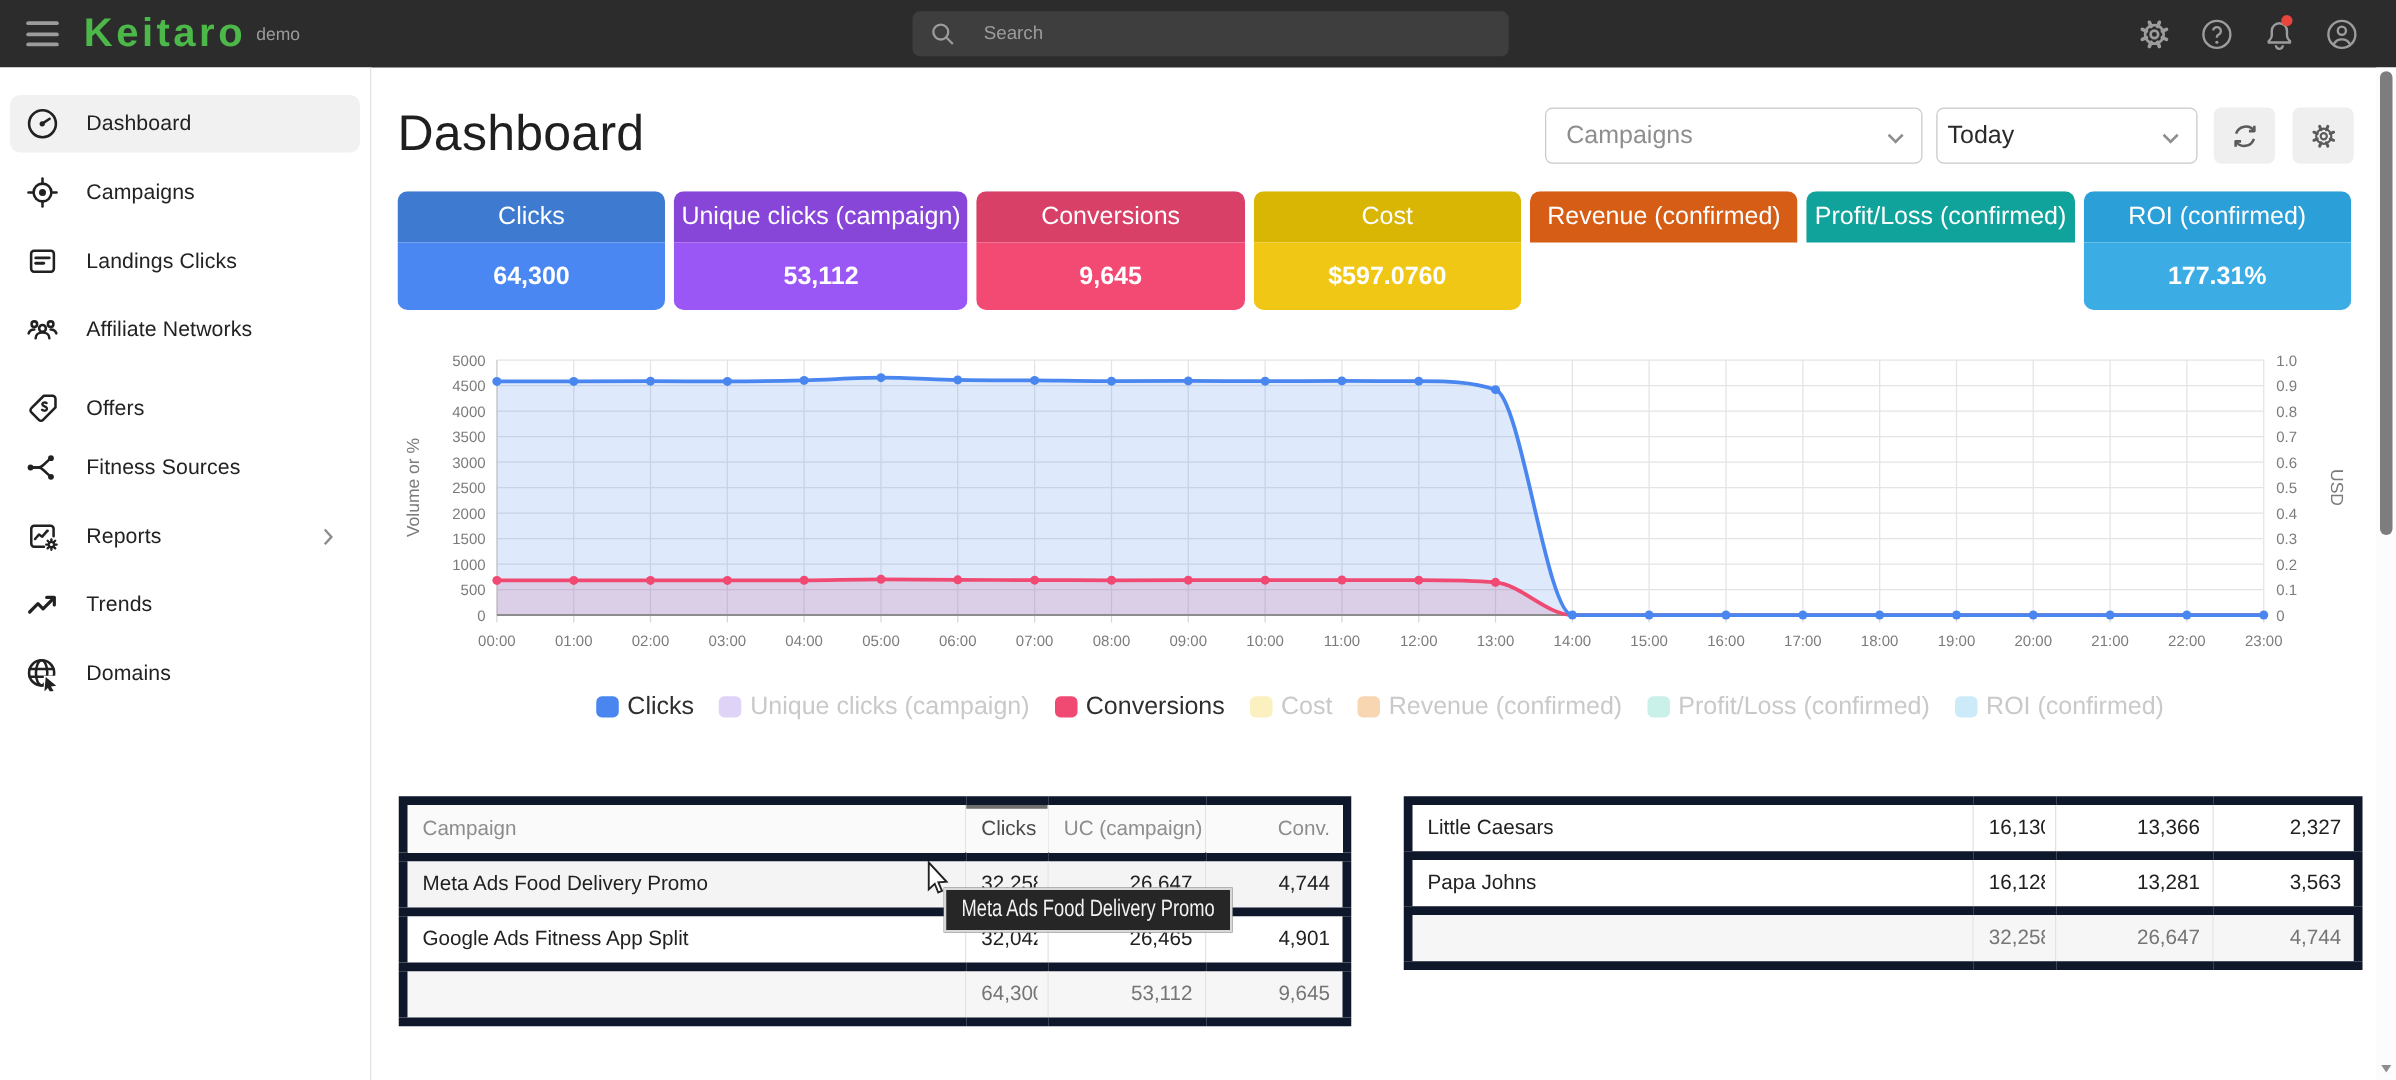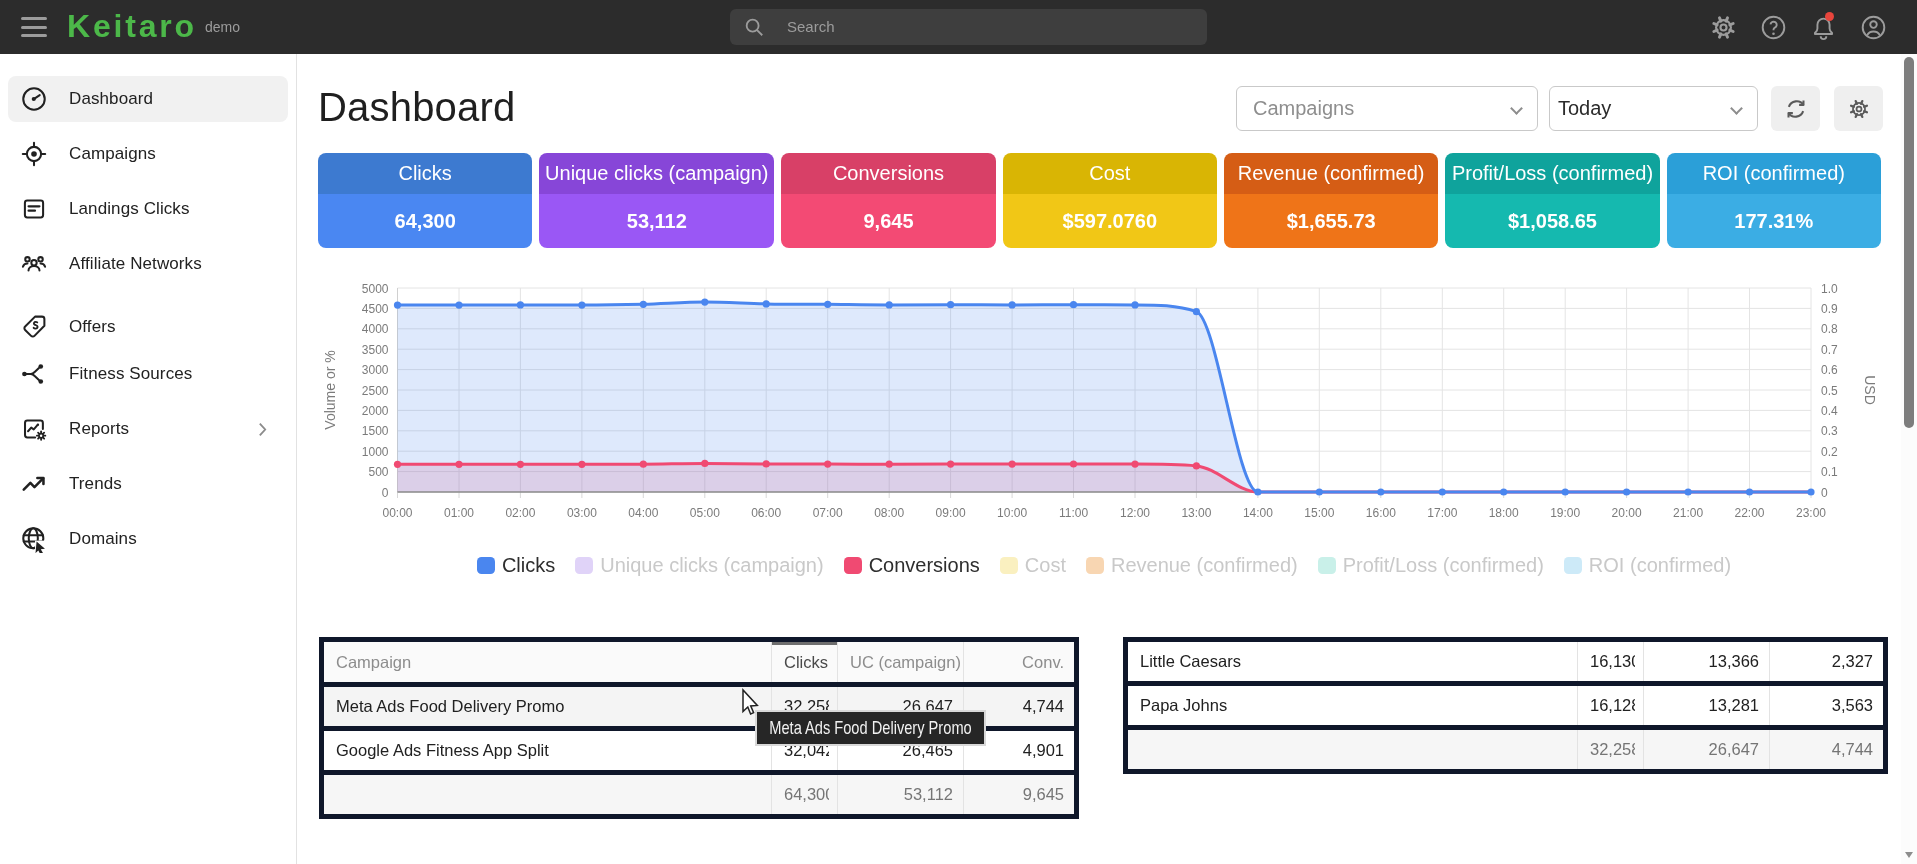--- a/index.html
+++ b/index.html
@@ -33,21 +33,21 @@
 .chart{position:absolute;left:300px;top:270px}
 .tick{font-size:12px;fill:#7b7b7b;font-family:"Liberation Sans",sans-serif}
 .atitle{font-size:14px;fill:#7b7b7b;font-family:"Liberation Sans",sans-serif}
 .legend{position:absolute;left:297px;top:554px;width:1614px;display:flex;justify-content:center;gap:20px;font-size:20px}
 .li{display:flex;align-items:center;gap:7px;white-space:nowrap}
 .li .bx{width:18px;height:17px;border-radius:4.5px;flex:none}
 .li.on{color:#2e2e2e}
 .li.off{color:#c9c9c9}
 
 table{border-collapse:collapse;position:absolute;table-layout:fixed;font-size:16.5px;color:#212121;background:#fff}
-table,td,th{border:5px solid #0f172a}
+table,td,th{border:7px solid #0f172a}
 th{font-weight:400;color:#8d8d8d;text-align:left;position:relative;white-space:nowrap}
 td,th{height:44px;padding:0 10px 0 12px;overflow:hidden}
 td.b{padding:0 8px 0 12px}
 tr.head th{height:45px}
 td.num,th.num{text-align:right}
 td.num span{display:block;text-align:right;white-space:nowrap;overflow:hidden}
 th.sorted{color:#4a4a4a}
 th.sorted:before{content:"";position:absolute;left:-1px;top:-1px;right:-1px;height:4px;background:#6e6e6e}
 tr.head th{background:#fafafa;border-left:none;border-right:none}
 tr.head th.b,tr.rw td.b,tr.foot td.b{border-left:1px solid #e3e3e3;border-right:1px solid #e3e3e3}
@@ -245,25 +245,23 @@
 <div class="card">
       <div class="hd" style="background:#d84067">Conversions</div>
       <div class="vl" style="background:#f34a74">9,645</div>
     </div>
 <div class="card">
       <div class="hd" style="background:#d9b504">Cost</div>
       <div class="vl" style="background:#f1c716">$597.0760</div>
     </div>
 <div class="card">
       <div class="hd" style="background:#d55d15">Revenue (confirmed)</div>
-      <div class="vl" style="background:#ef7418">$1,655.73</div>
     </div>
 <div class="card">
       <div class="hd" style="background:#0fa39c">Profit/Loss (confirmed)</div>
-      <div class="vl" style="background:#15b9af">$1,058.65</div>
     </div>
 <div class="card">
       <div class="hd" style="background:#2b9fd8">ROI (confirmed)</div>
       <div class="vl" style="background:#3bade4">177.31%</div>
     </div>
 </div>
 <svg class="chart" width="1600" height="260" viewBox="0 0 1600 260">
 <line x1="97.5" y1="222.0" x2="1511.0" y2="222.0" stroke="#e4e4e4" stroke-width="1"></line>
     <line x1="97.5" y1="201.6" x2="1511.0" y2="201.6" stroke="#e4e4e4" stroke-width="1"></line>
     <line x1="97.5" y1="181.2" x2="1511.0" y2="181.2" stroke="#e4e4e4" stroke-width="1"></line>

